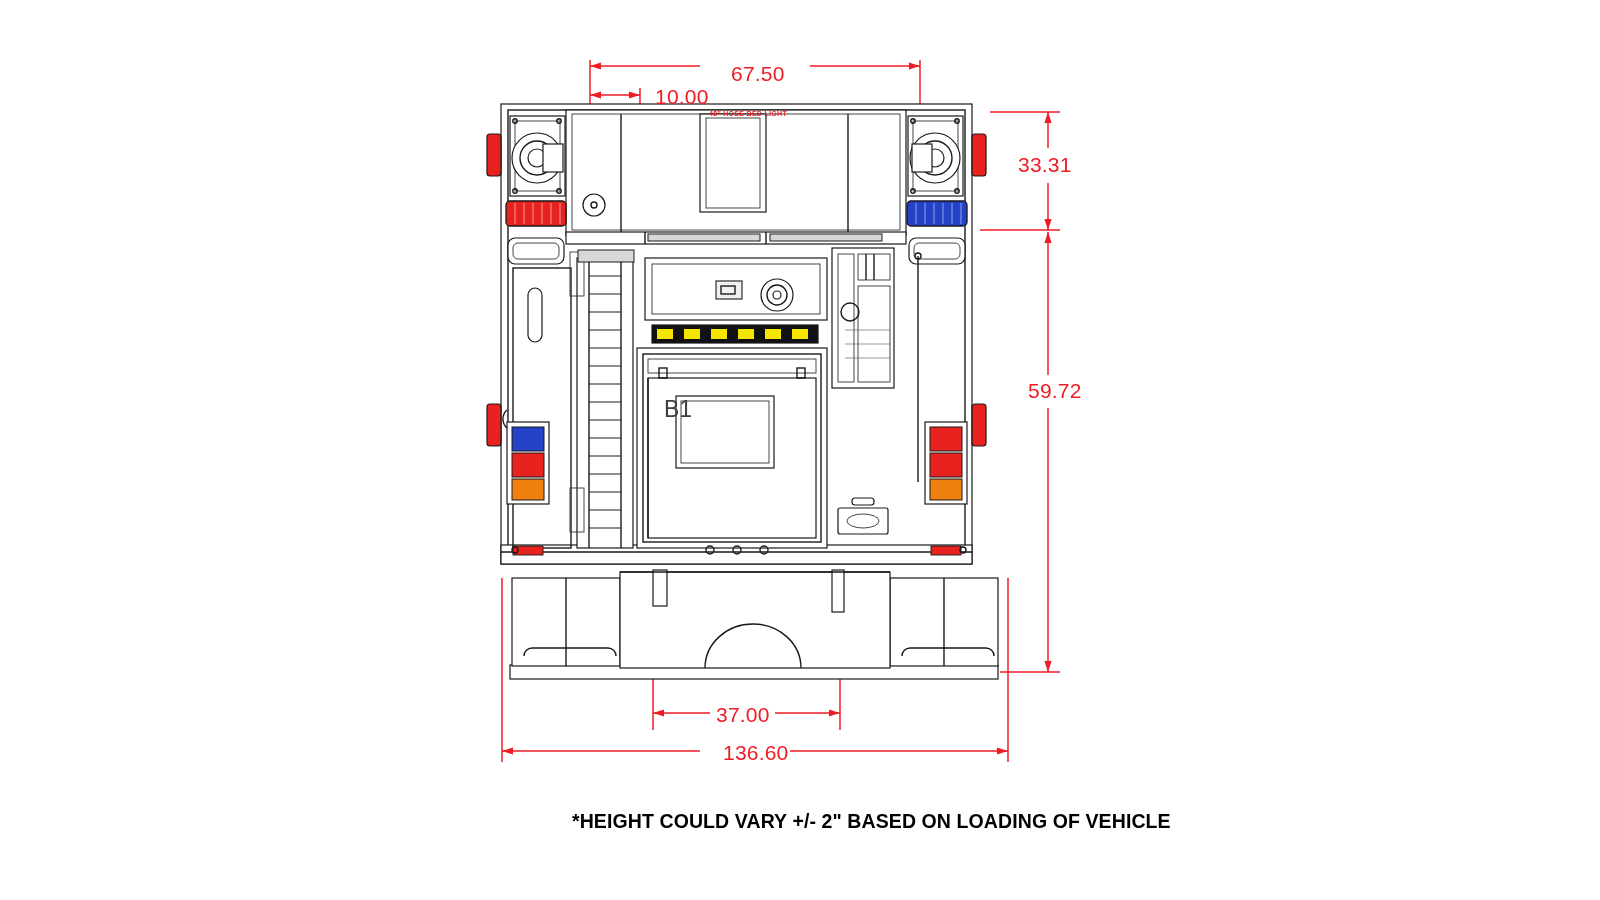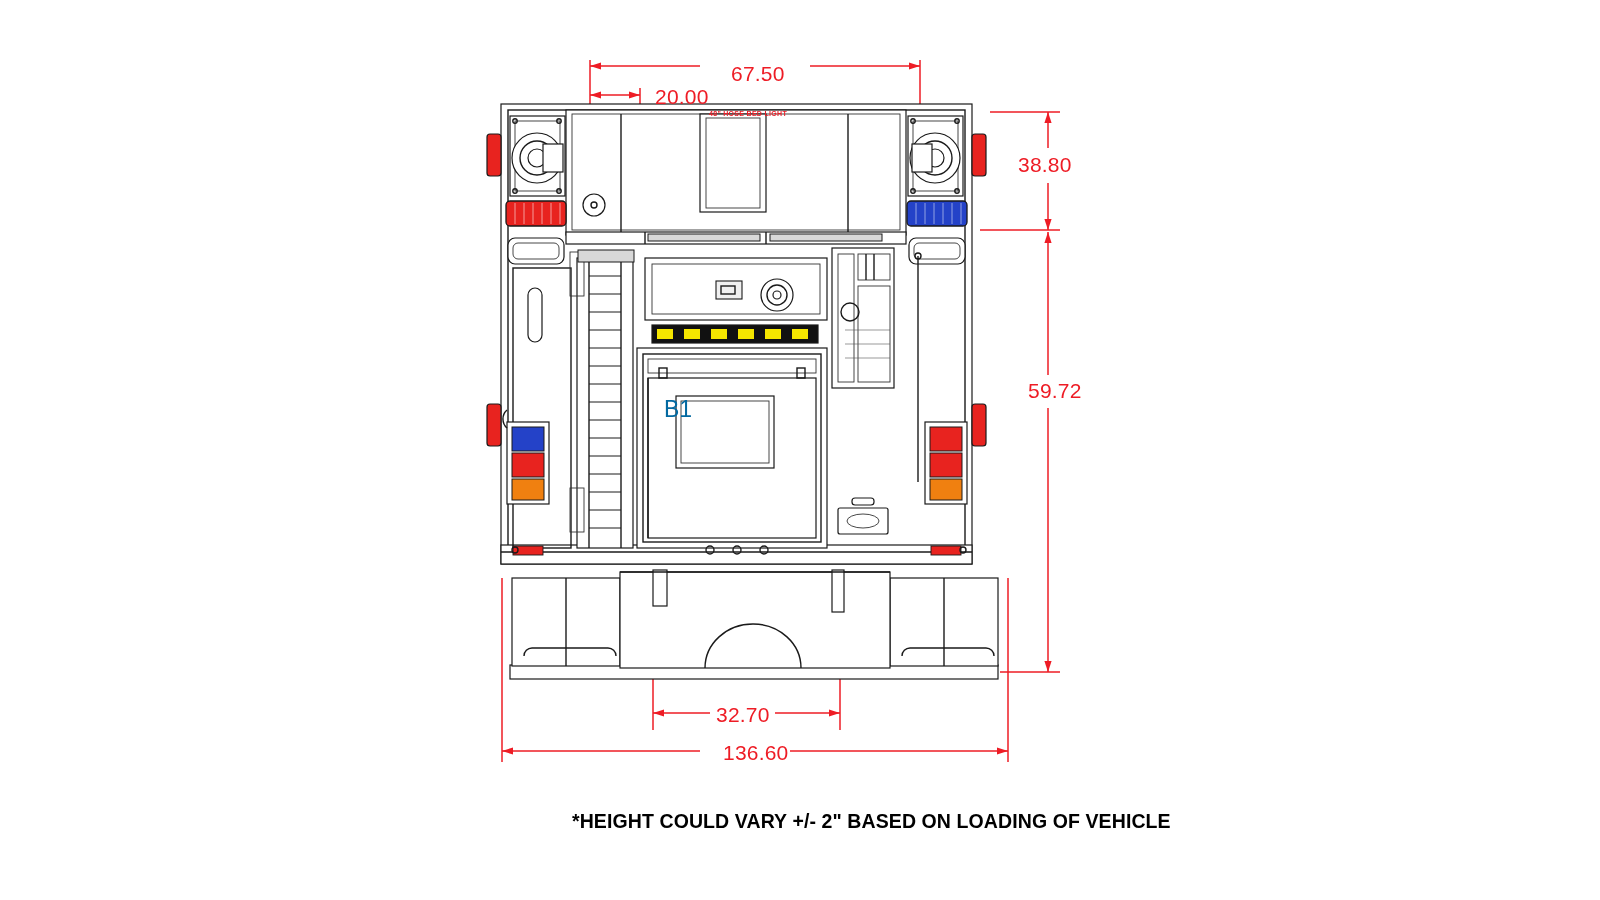--- a/index.html
+++ b/index.html
@@ -32,21 +32,21 @@
     position: absolute;
     color: #ee1c25;
     font-family: "Liberation Sans", sans-serif;
     font-size: 7px;
     font-weight: 700;
     white-space: nowrap;
     letter-spacing: 0.3px;
   }
   .label-b1 {
     position: absolute;
-    color: #0369a1;
+    color: #404040;
     font-family: "Liberation Sans", sans-serif;
     font-size: 23px;
     white-space: nowrap;
   }
   .footnote {
     position: absolute;
     color: #000000;
     font-family: "Liberation Sans", sans-serif;
     font-size: 19.5px;
     font-weight: 700;
@@ -332,27 +332,27 @@
       <circle class="blk" cx="710" cy="550" r="4"></circle>
       <circle class="blk" cx="737" cy="550" r="4"></circle>
       <circle class="blk" cx="764" cy="550" r="4"></circle>
       <circle class="blk" cx="515" cy="550" r="3"></circle>
       <circle class="blk" cx="963" cy="550" r="3"></circle>
     </g>
   </svg>
 
   <div class="dim-text" style="left:731px; top:62px;">67.50</div>
 
-  <div class="dim-text" style="left:655px; top:85px;">20.00</div>
-
-  <div class="dim-text" style="left:1018px; top:153px;">38.80</div>
+  <div class="dim-text" style="left:655px; top:85px;">10.00</div>
+
+  <div class="dim-text" style="left:1018px; top:153px;">33.31</div>
 
   <div class="dim-text" style="left:1028px; top:379px;">59.72</div>
 
-  <div class="dim-text" style="left:716px; top:703px;">32.70</div>
+  <div class="dim-text" style="left:716px; top:703px;">37.00</div>
 
   <div class="dim-text" style="left:723px; top:741px;">136.60</div>
 
   <div class="label-b1" style="left:664px; top:396px;">B1</div>
 
   <div class="tiny-red" style="left:709px; top:110px;">48" HOSE BED LIGHT</div>
 
   <div class="footnote" style="left:572px; top:810px;">*HEIGHT COULD VARY +/- 2" BASED ON LOADING OF VEHICLE</div>
 
 </div>

